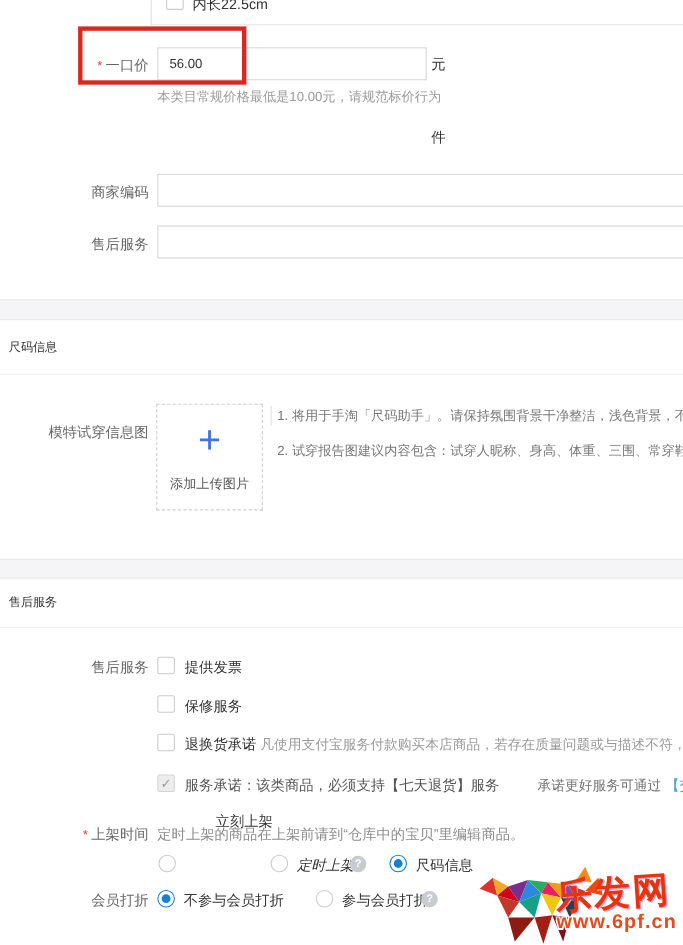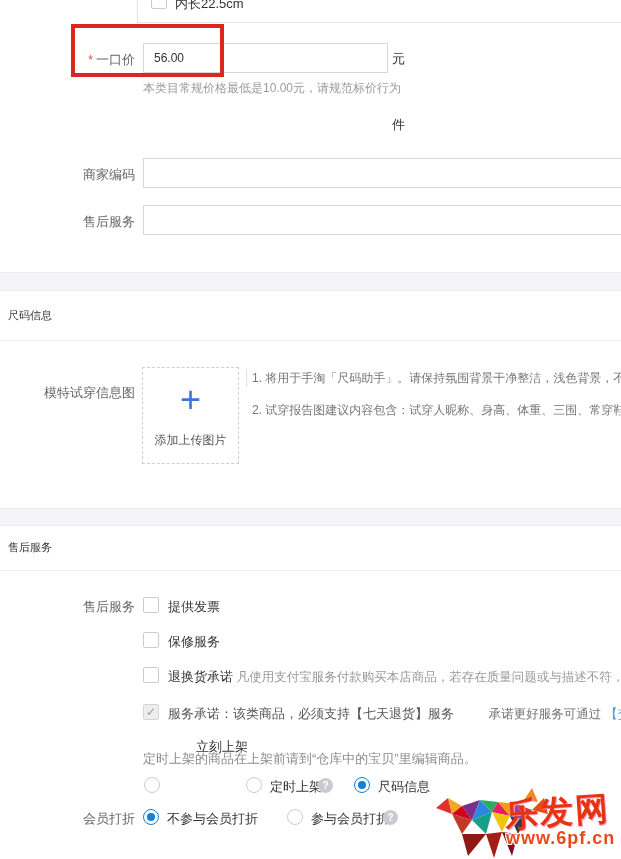--- a/index.html
+++ b/index.html
@@ -115,27 +115,30 @@
 
   <div class="cb disabled-checked" style="left:143px; top:704px;">
     <span class="check">✓</span>
   </div>
   <span class="cb-label" style="left:168px; top:705px; color:#555;">
     <span>服务承诺：该类商品，必须支持【七天退货】服务</span>
     <span style="margin-left:31px; color:#737373; font-size:12.5px;">承诺更好服务可通过</span>
     <span class="link">【交易合约】</span>
   </span>
 
+  <div class="label-col" style="top:750px;">
+    <span class="req">*</span><span>上架时间</span>
+  </div>
   <div class="hint" style="left:143px; top:750px; color:#8c8c8c; font-size:13px;">定时上架的商品在上架前请到“仓库中的宝贝”里编辑商品。</div>
 
   <div class="radio" style="left:144px; top:777px;"></div>
   <span class="radio-label" style="left:168px; top:738px;margin-left:28px;">立刻上架</span>
 
   <div class="radio" style="left:246px; top:777px;"></div>
-  <span class="radio-label" style="left:270px; top:778px;">定时上架</span>
+  <span class="radio-label" style="left:270px; top:778px;font-style:italic;">定时上架</span>
   <span class="help" style="left:318px; top:778px;">?</span>
 
   <div class="radio selected" style="left:354px; top:777px;">
     <span class="dot"></span>
   </div>
   <span class="radio-label" style="left:378px; top:778px;">尺码信息</span>
 
   <div class="label-col" style="top:810px;">会员打折</div>
 
   <div class="radio selected" style="left:143px; top:809px;">

